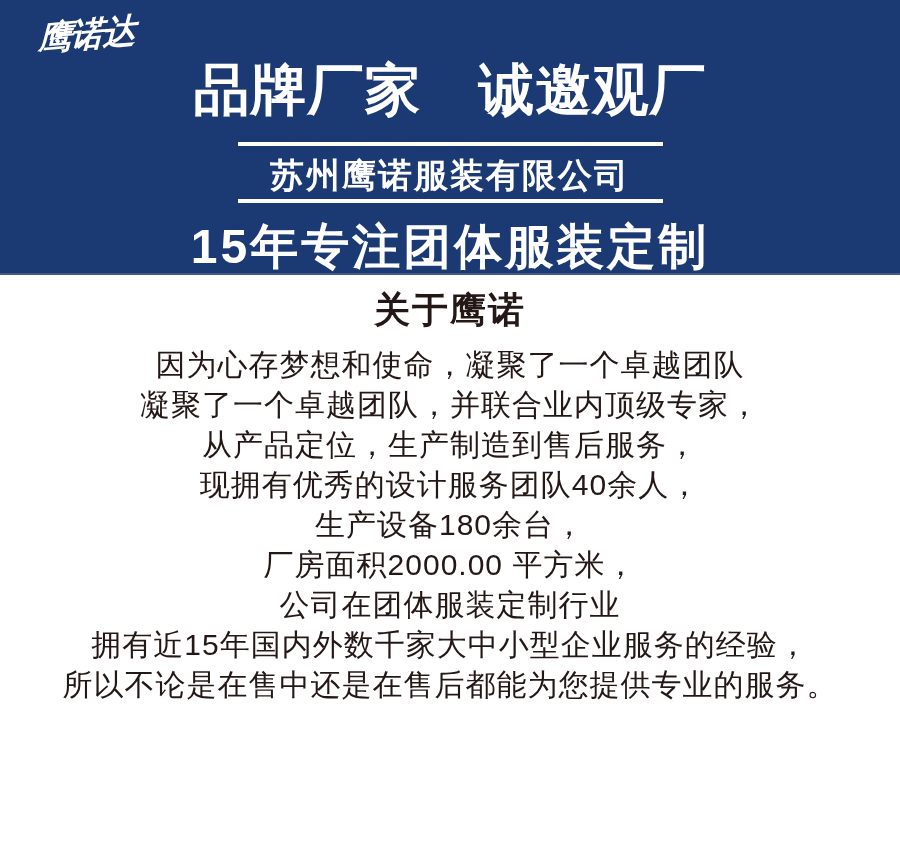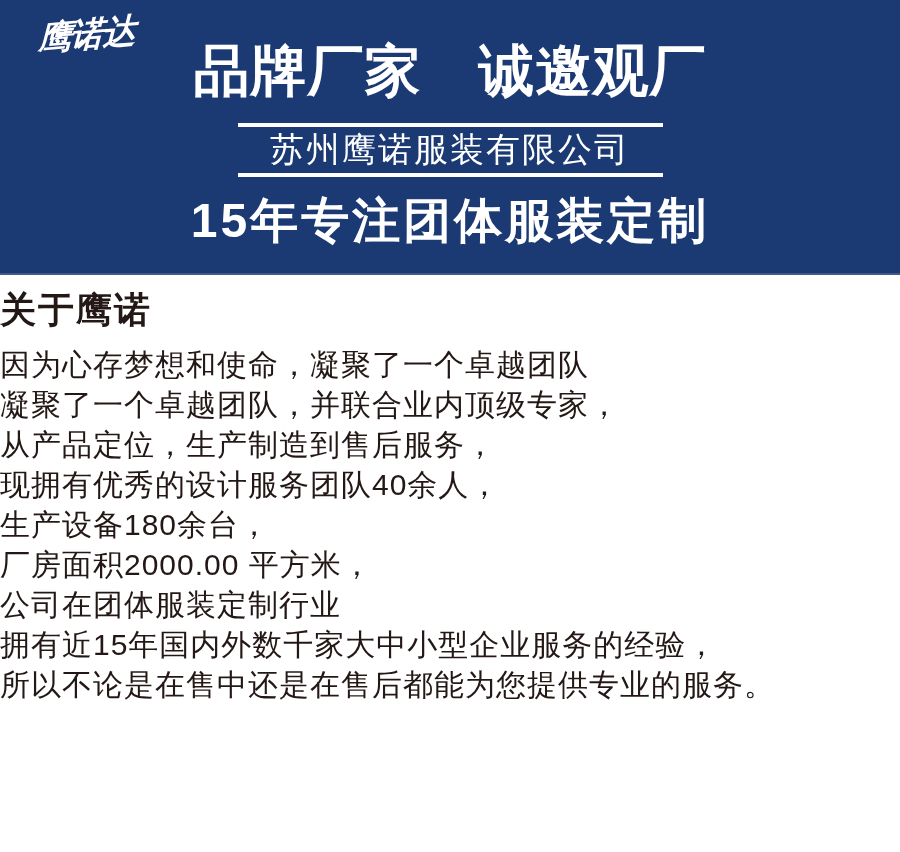--- a/index.html
+++ b/index.html
@@ -29,54 +29,55 @@
     font-style: italic;
     font-weight: bold;
     font-size: 34px;
     line-height: 48px;
     color: #ffffff;
     transform: rotate(-5deg) skewX(-6deg);
     letter-spacing: -2px;
     white-space: nowrap;
   }
   .hero-title {
-    padding-top: 41px;
+    padding-top: 60px;
     font-size: 56px;
     line-height: 60px;
     font-weight: bold;
     letter-spacing: 1px;
     white-space: nowrap;
   }
   .rule {
     width: 425px;
     height: 4px;
     background: #ffffff;
     margin: 0 auto;
   }
   .rule-top { margin-top: 22px; }
   .rule-bottom { margin-top: 2px; }
   .hero-company {
+    margin-top: 7px;
     font-size: 34px;
     line-height: 44px;
-    font-weight: normal;
+    font-weight: bold;
     letter-spacing: 2px;
     white-space: nowrap;
   }
   .hero-slogan {
     margin-top: 16px;
     font-size: 48px;
     line-height: 56px;
     font-weight: bold;
     letter-spacing: 3px;
     white-space: nowrap;
   }
 
   
   .about {
-    text-align: left;
+    text-align: center;
     color: #231815;
   }
   .about-heading {
     margin-top: 16px;
     font-size: 36px;
     line-height: 38px;
     font-weight: bold;
     letter-spacing: 2px;
   }
   .about-body { margin-top: 16px; }

